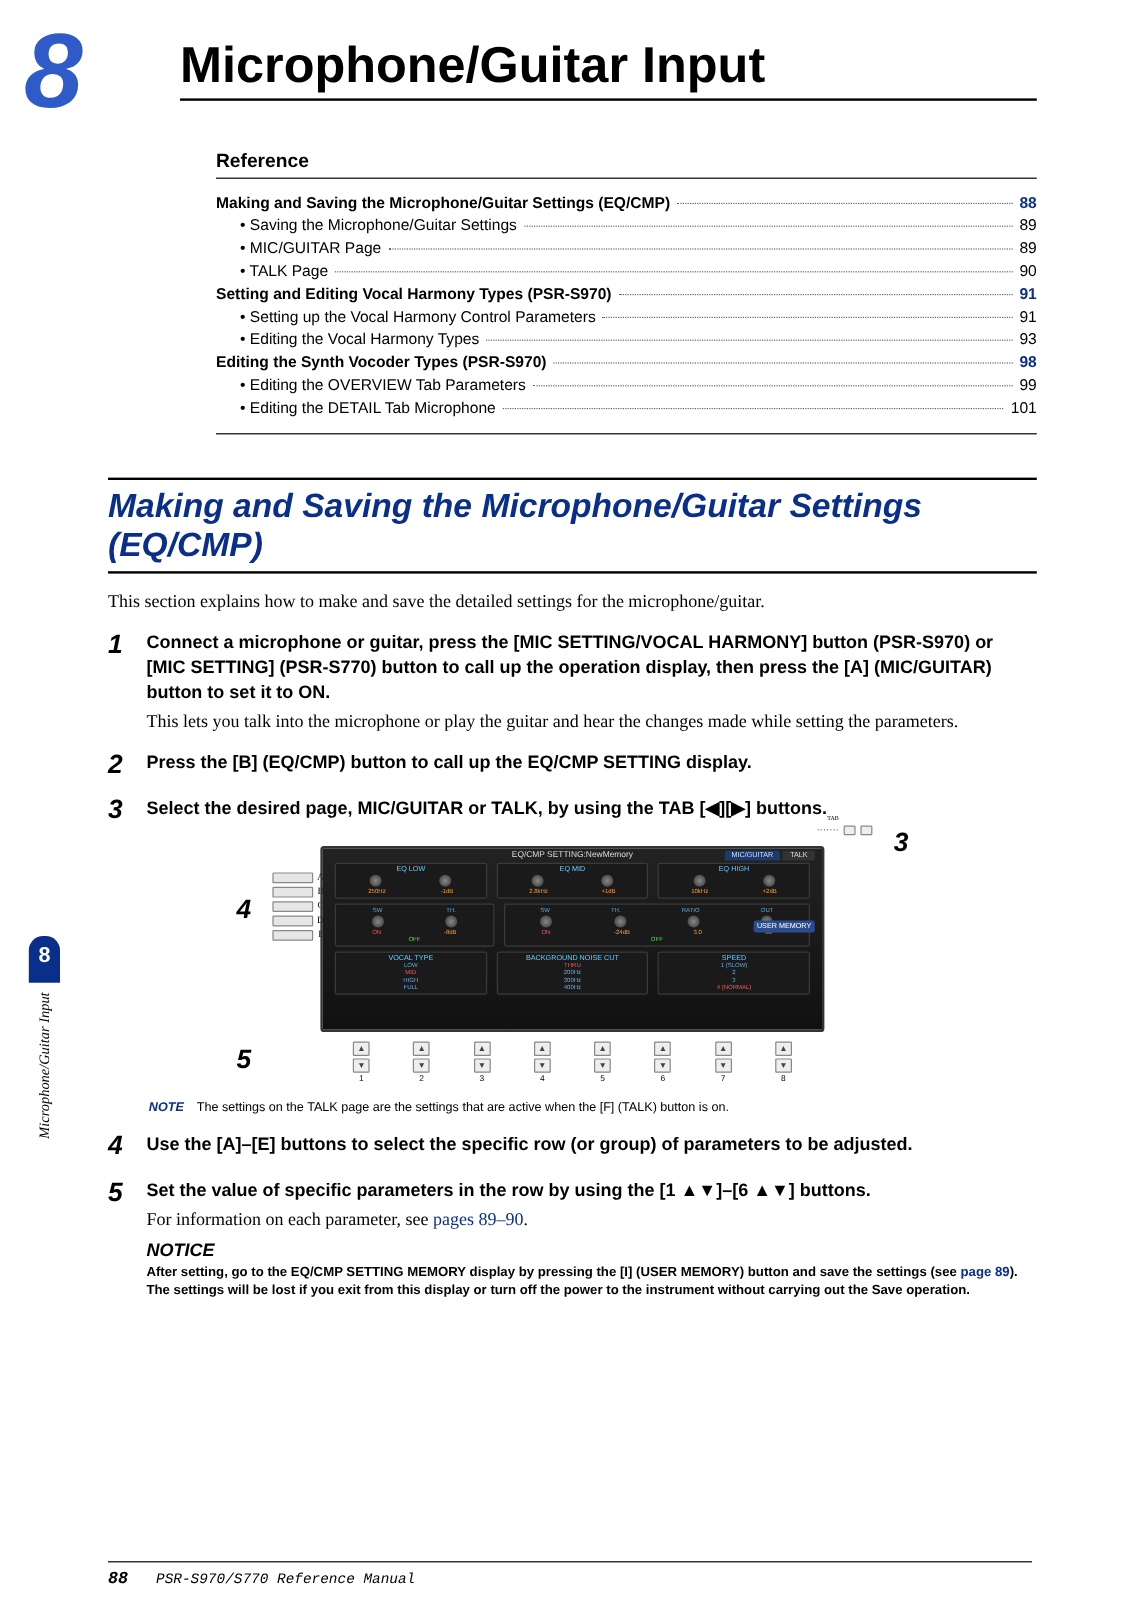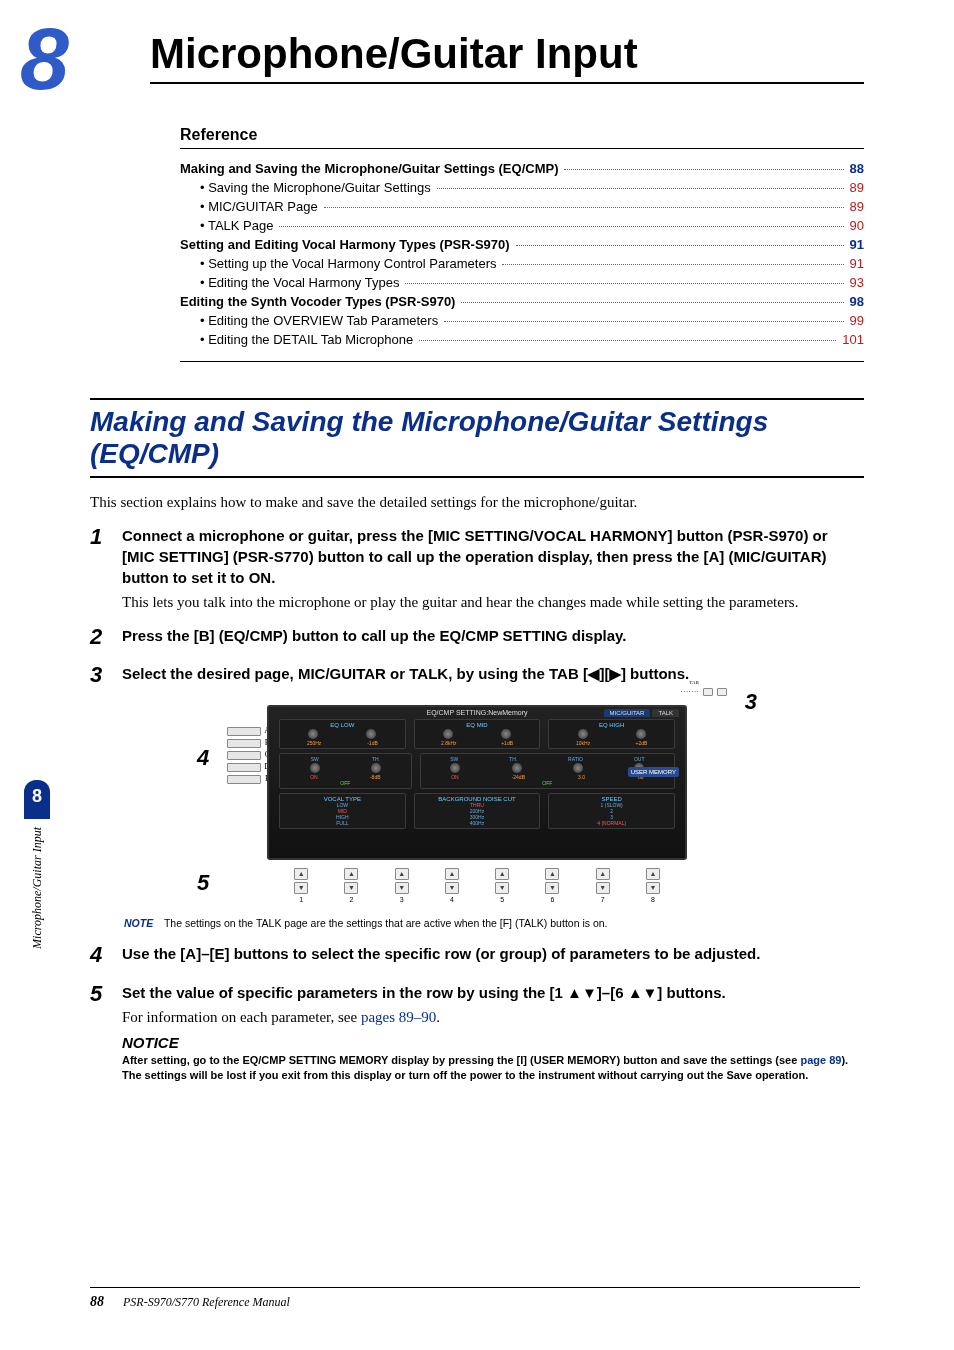--- a/index.html
+++ b/index.html
@@ -66,21 +66,21 @@
   }
   .toc-row.bold { font-weight: 700; }
   .toc-row .lbl { white-space: nowrap; }
   .toc-row .dots {
     flex: 1;
     border-bottom: 1px dotted #666;
     position: relative;
     top: -3px;
   }
   .toc-row.sub { padding-left: 20px; }
-  .toc-row .pg { white-space: nowrap; color: #b91c1c; }
+  .toc-row .pg { white-space: nowrap; color: #000000; }
   .toc-row.bold .pg { color: #0a2f8a; }
   .toc-bottom-rule {
     border: none;
     border-top: 1px solid #000;
     margin-top: 12px;
   }
 
   .section-h {
     font-family: Arial, Helvetica, sans-serif;
     font-weight: 700;
@@ -314,23 +314,23 @@
     font-family: "Times New Roman", serif;
     font-style: italic;
     font-size: 12px;
     margin: 8px auto 0 auto;
     color: #000;
   }
 
   
   .footer {
     position: absolute;
-    bottom: 40px;
+    bottom: 26px;
     left: 90px;
-    font-family: Liberation Serif, serif;
+    font-family: Liberation Mono, monospace;
     font-size: 12px;
     border-top: 1px solid #000;
     width: 770px;
     padding-top: 6px;
   }
   .footer .pg { font-weight: 700; font-style: italic; font-size: 14px; margin-right: 16px; }
   .footer .man { font-style: italic; }
 </style>
 </head>
 <body>

